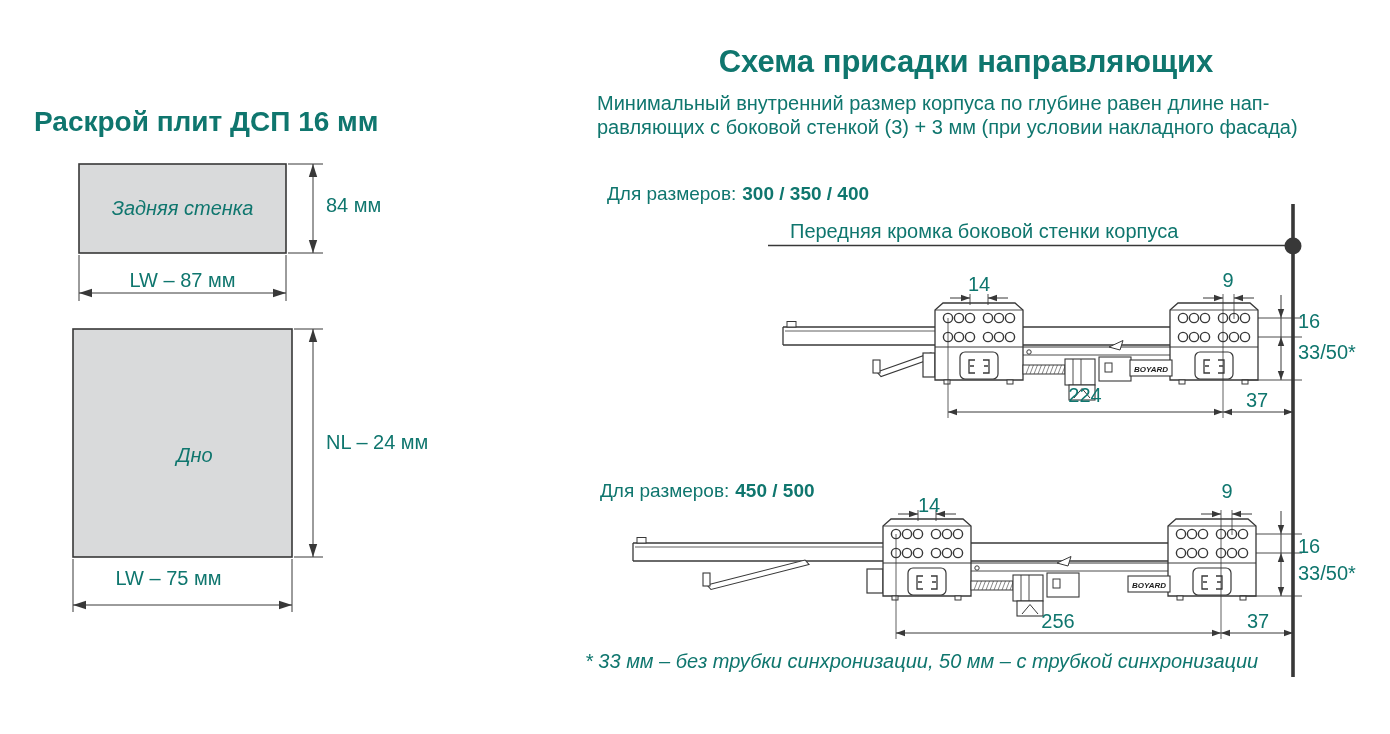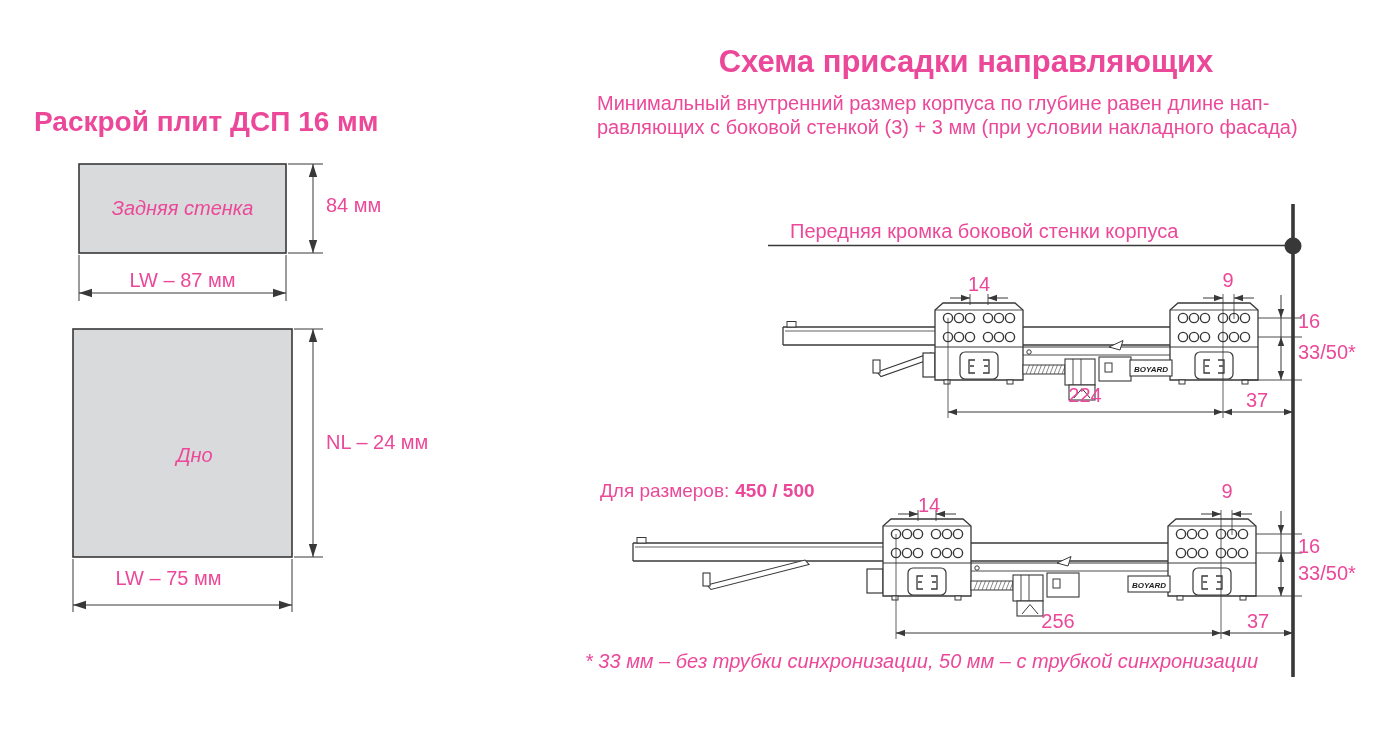--- a/index.html
+++ b/index.html
@@ -1,19 +1,19 @@
 <!DOCTYPE html>
 <html><head>
 <meta charset="utf-8">
 <style>
   html,body{margin:0;padding:0;background:#fff;}
   #page{position:relative;width:1390px;height:734px;background:#fff;overflow:hidden;
         font-family:"Liberation Sans", sans-serif;color:#1e1e1e;}
   #art{position:absolute;left:0;top:0;}
-  .t{position:absolute;white-space:nowrap;color:#ec4899;}
+  .t{position:absolute;white-space:nowrap;color:#0f766e;}
   .b{font-weight:bold;}
   .title-l{font-size:28px;font-weight:bold;}
   .title-r{font-size:31px;font-weight:bold;width:720px;text-align:center;}
   .para{font-size:20px;}
   .sizes{font-size:19px;}
   .sizes .b{margin-left:6px;}
   .edge-label{font-size:20px;}
   .dim{font-size:20px;}
   .ctr{transform:translateX(-50%);}
   .panel-label{display:flex;align-items:center;justify-content:center;font-size:20px;font-style:italic;}
@@ -263,20 +263,23 @@
   <div class="t pdim-c" style="left:79px;top:269px;width:207px;">LW – 87 мм</div>
 
   <div class="t panel-label" style="left:73px;top:341px;width:243px;height:228px;">Дно</div>
   <div class="t pdim" style="left:326px;top:431px;">NL – 24 мм</div>
   <div class="t pdim-c" style="left:73px;top:567px;width:191px;">LW – 75 мм</div>
 
   <div class="t title-r" style="left:606px;top:44px;">Схема присадки направляющих</div>
   <div class="t para" style="left:597px;top:92px;">Минимальный внутренний размер корпуса по глубине равен длине нап-</div>
   <div class="t para" style="left:597px;top:116px;">равляющих с боковой стенкой (3) + 3 мм (при условии накладного фасада)</div>
 
+  <div class="t sizes" style="left:607px;top:183px;">
+    <span>Для размеров:</span><span class="b">300 / 350 / 400</span>
+  </div>
 
   <div class="t edge-label" style="left:790px;top:220px;">Передняя кромка боковой стенки корпуса</div>
 
   <div class="t dim ctr" style="left:979px;top:273px;">14</div>
   <div class="t dim ctr" style="left:1228px;top:269px;">9</div>
   <div class="t dim" style="left:1298px;top:310px;">16</div>
   <div class="t dim" style="left:1298px;top:341px;">33/50*</div>
   <div class="t dim ctr" style="left:1085px;top:384px;">224</div>
   <div class="t dim ctr" style="left:1257px;top:389px;">37</div>
 

